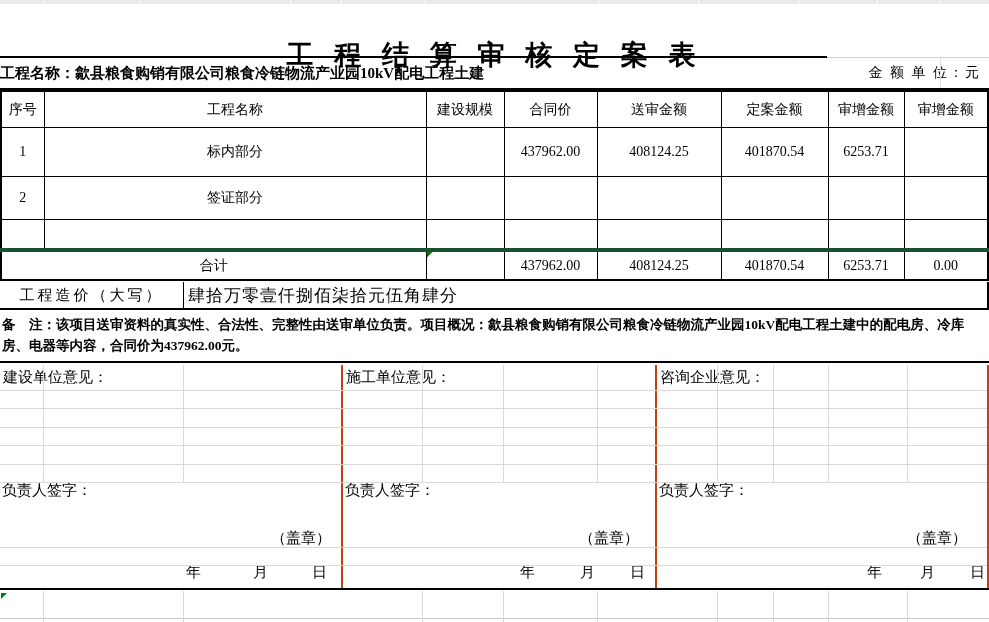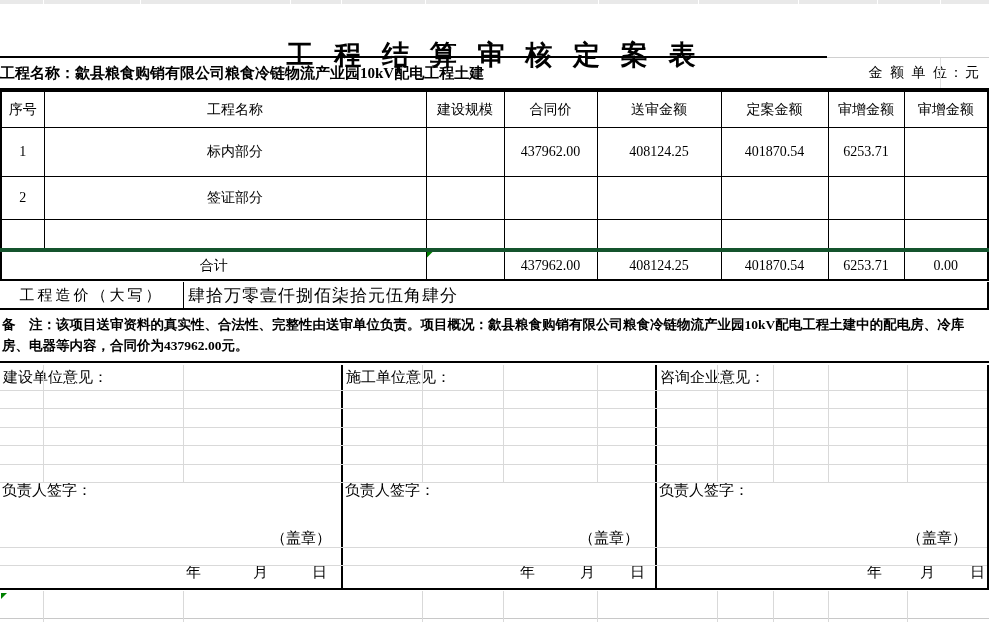--- a/index.html
+++ b/index.html
@@ -30,21 +30,21 @@
   .tri{position:absolute;width:6px;height:6px;background:#008000;clip-path:polygon(0 0,100% 0,0 100%);}
   
   #cap-row{position:absolute;left:0;top:282px;width:987px;height:26px;border-bottom:2px solid #000;border-right:2px solid #000;display:flex;box-sizing:content-box;}
   #cap-row .lbl{width:183px;border-right:1px solid #000;display:flex;align-items:center;justify-content:center;font-size:15px;letter-spacing:3px;}
   #cap-row .val{flex:1;display:flex;align-items:center;font-size:17px;font-weight:normal;padding-left:4px;letter-spacing:1px;}
   
   #note-row{position:absolute;left:0;top:310px;width:989px;height:53px;border-bottom:2px solid #000;box-sizing:border-box;}
   #note-row .txt{font-size:13.5px;font-weight:bold;line-height:21px;padding:4px 2px 0 2px;}
   
   #opinions{position:absolute;left:0;top:365px;width:989px;height:225px;display:flex;border-bottom:2px solid #000;box-sizing:border-box;}
-  .sec{position:relative;height:223px;border-right:2px solid #000000;box-sizing:border-box;}
+  .sec{position:relative;height:223px;border-right:2px solid #c2410c;box-sizing:border-box;}
   .sec.s1{width:343px;} .sec.s2{width:314px;} .sec.s3{width:332px;}
   .sec .op-label{position:absolute;left:3px;top:3px;font-size:15px;}
   .sec .sign{position:absolute;left:2px;top:116px;font-size:15px;font-family:Liberation Serif, serif;}
   .sec .seal{position:absolute;top:164px;font-size:15px;}
   .s1 .seal{right:10px;} .s2 .seal{right:16px;} .s3 .seal{right:20px;}
   .sec .date span{position:absolute;top:198px;font-size:15px;}
   .s1 .dy{left:186px;} .s1 .dm{left:253px;} .s1 .dd{left:312px;}
   .s2 .dy{left:177px;} .s2 .dm{left:237px;} .s2 .dd{left:287px;}
   .s3 .dy{left:210px;} .s3 .dm{left:263px;} .s3 .dd{left:313px;}
   

